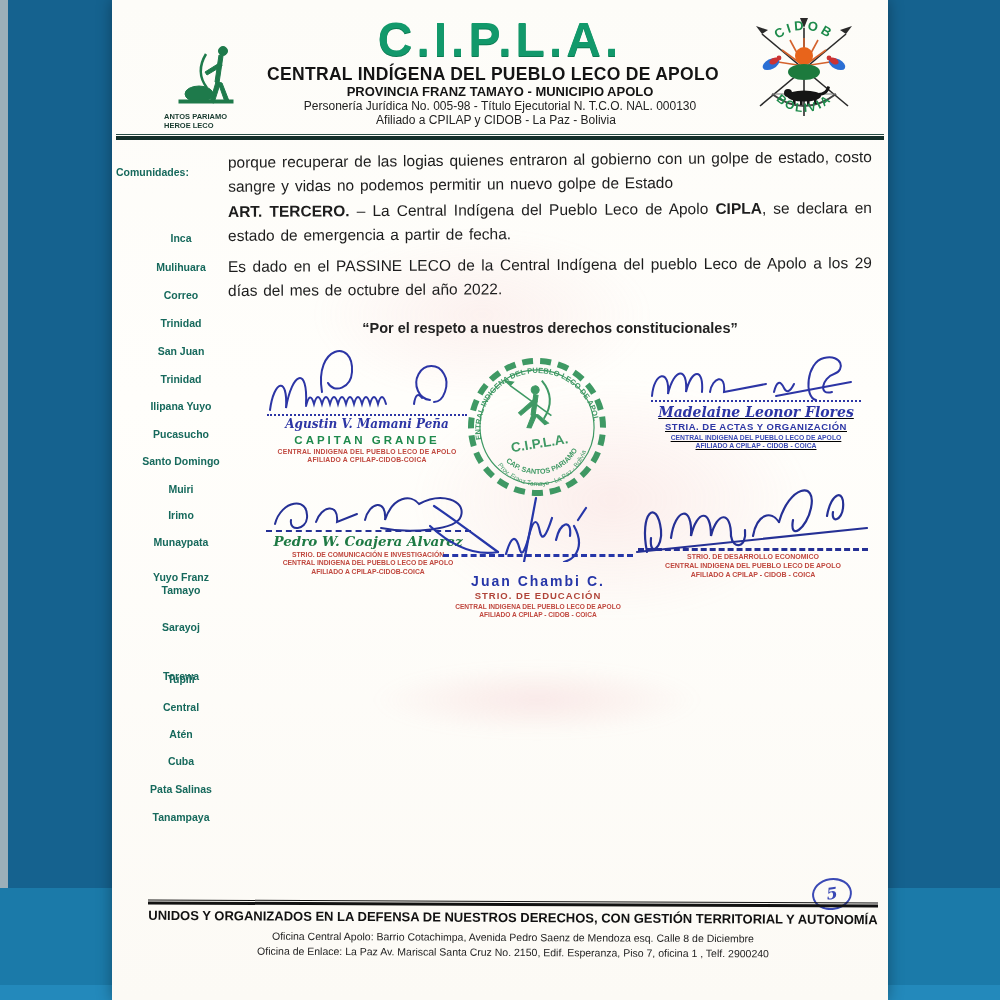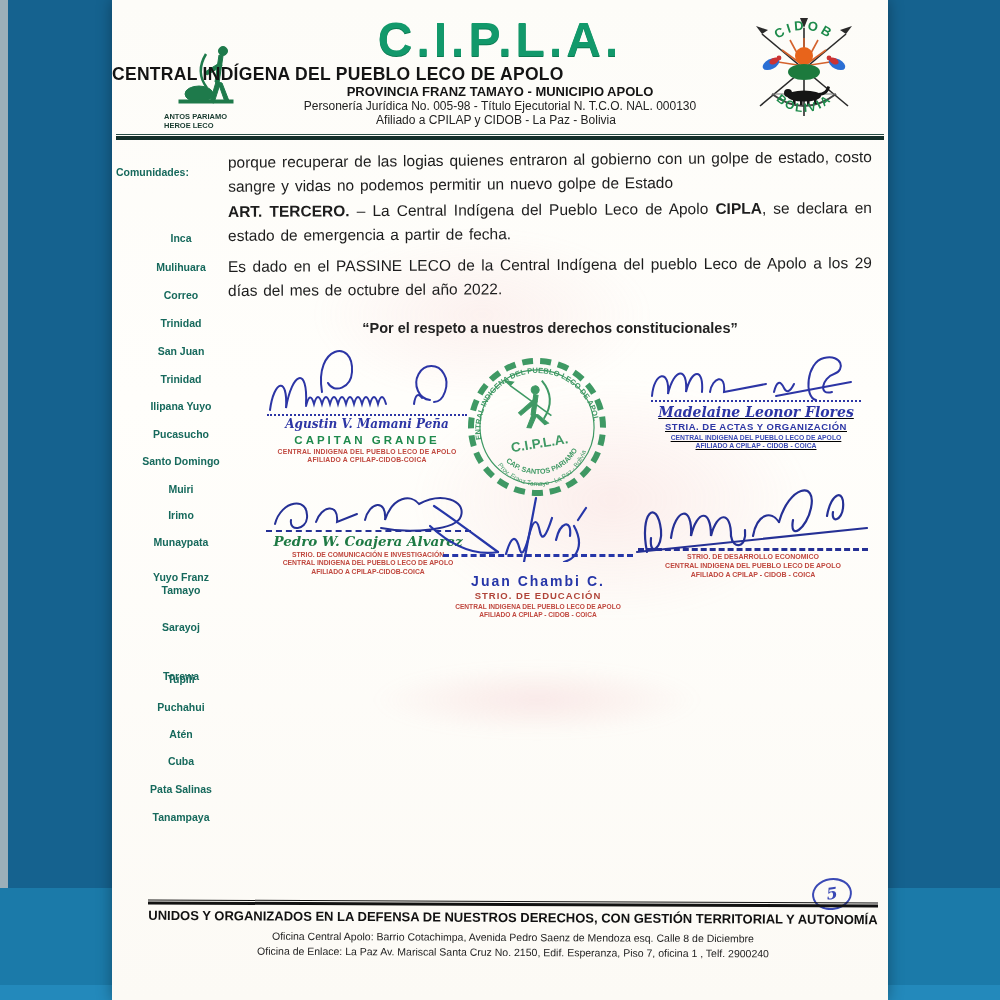--- a/index.html
+++ b/index.html
@@ -19,21 +19,21 @@
   
   .ghost { position:absolute; border-radius:50%; pointer-events:none; filter:blur(6px); }
   .g1 { left:200px; top:230px; width:340px; height:170px; background:radial-gradient(ellipse, rgba(236,166,172,.14), transparent 70%); }
   .g2 { left:300px; top:380px; width:400px; height:240px; background:radial-gradient(ellipse, rgba(236,156,164,.16), transparent 70%); }
   .g3 { left:260px; top:665px; width:330px; height:70px; background:radial-gradient(ellipse, rgba(232,150,160,.18), transparent 70%); }
 
   
   .hdr-title { position:absolute; left:0; right:0; top:12px; text-align:center;
                font-size:48px; font-weight:bold; letter-spacing:4px; color:#12996b;
                text-shadow:0 1px 0 #0c7a52; font-family:"Liberation Sans", sans-serif; }
-  .hdr-org   { position:absolute; left:0; right:14px; top:64px; text-align:left;
+  .hdr-org   { position:absolute; left:0; right:14px; top:64px; text-align:center;
                font-size:17.5px; font-weight:bold; color:#141414; letter-spacing:.3px; }
   .hdr-prov  { position:absolute; left:0; right:0; top:84px; text-align:center;
                font-size:13px; font-weight:bold; color:#141414; }
   .hdr-legal { position:absolute; left:0; right:0; top:99px; text-align:center;
                font-size:12px; color:#222; }
   .hdr-aff   { position:absolute; left:0; right:8px; top:113px; text-align:center;
                font-size:12px; color:#222; }
   .hdr-rule  { position:absolute; left:4px; right:4px; top:134px; height:6px;
                border-top:1.5px solid #284b45; border-bottom:4px solid #142f2a; }
 
@@ -221,21 +221,21 @@
   <div class="com-item" style="top:400px">Ilipana Yuyo</div>
   <div class="com-item" style="top:428px">Pucasucho</div>
   <div class="com-item" style="top:455px">Santo Domingo</div>
   <div class="com-item" style="top:483px">Muiri</div>
   <div class="com-item" style="top:509px">Irimo</div>
   <div class="com-item" style="top:536px">Munaypata</div>
   <div class="com-item narrow" style="top:571px">Yuyo Franz Tamayo</div>
   <div class="com-item" style="top:621px">Sarayoj</div>
   <div class="com-item" style="top:670px">Torewa</div>
   <div class="com-item" style="top:673px">Tupili</div>
-  <div class="com-item" style="top:701px">Puchahui</div>
+  <div class="com-item" style="top:701px">Central</div>
   <div class="com-item" style="top:728px">Atén</div>
   <div class="com-item" style="top:755px">Cuba</div>
   <div class="com-item" style="top:783px">Pata Salinas</div>
   <div class="com-item" style="top:811px">Tanampaya</div>
 
   <div class="para p1">porque recuperar de las logias quienes entraron al gobierno con un golpe de estado, costo sangre y vidas  no podemos permitir un nuevo golpe de Estado</div>
 
   <div class="para p2">
     <span class="b">ART. TERCERO.</span><span> – </span><span>La Central Indígena del Pueblo Leco de Apolo </span><span class="b">CIPLA</span><span>, se declara en estado de emergencia a partir de fecha.</span>
   </div>

